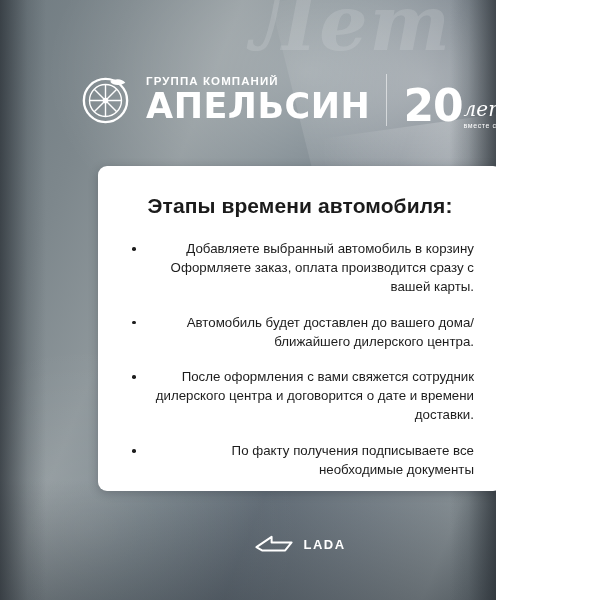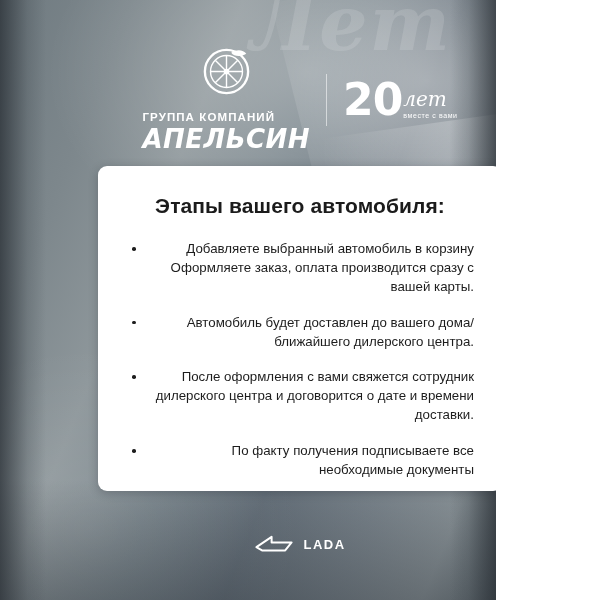--- a/index.html
+++ b/index.html
@@ -87,21 +87,20 @@
     height: 72px;
     display: flex;
     align-items: center;
     justify-content: center;
     gap: 0;
   }
   .brand {
     display: flex;
     align-items: center;
     gap: 17px;
-    flex-direction: column;
   }
   .brand-mark {
     width: 47px;
     height: 47px;
     flex: 0 0 auto;
   }
   .brand-text {
     display: flex;
     flex-direction: column;
     justify-content: center;
@@ -109,35 +108,34 @@
   }
   .brand-top {
     font-size: 11.5px;
     font-weight: 700;
     color: #ffffff;
     letter-spacing: 1.1px;
     margin-bottom: 2px;
   }
   .brand-name {
     font-family: "DejaVu Sans", sans-serif;
-    font-size: 26px;
-    font-weight: 700;
-    font-style: italic;
+    font-size: 35px;
+    font-weight: 700;
     color: #ffffff;
     letter-spacing: 0.5px;
   }
   .divider {
     width: 1px;
     height: 52px;
     background: rgba(255,255,255,0.55);
     margin: 0 16px;
   }
   .anniv {
     display: flex;
-    align-items: center;
+    align-items: flex-end;
     position: relative;
     height: 58px;
   }
   .anniv-num {
     font-family: "DejaVu Sans", sans-serif;
     font-size: 44px;
     font-weight: 700;
     color: #ffffff;
     line-height: 46px;
     letter-spacing: -1px;
@@ -279,21 +277,21 @@
       <div class="anniv-num">20</div>
       <div class="anniv-side">
         <div class="anniv-let">лет</div>
         <div class="anniv-sub">вместе с вами</div>
       </div>
     </div>
 
   </div>
 
   <div class="card">
-    <div class="card-title">Этапы вашего автомобиля:</div>
+    <div class="card-title">Этапы времени автомобиля:</div>
     <ul class="steps">
       <li>Добавляете выбранный автомобиль в корзину Оформляете заказ, оплата производится сразу с вашей карты.</li>
       <li>Автомобиль будет доставлен до вашего дома/ ближайшего дилерского центра.</li>
       <li>После оформления с вами свяжется сотрудник дилерского центра и договорится о дате и времени доставки.</li>
       <li>По факту получения подписываете все необходимые документы</li>
     </ul>
   </div>
 
   <div class="footer">
     <svg class="lada-mark" viewBox="0 0 100 60">

